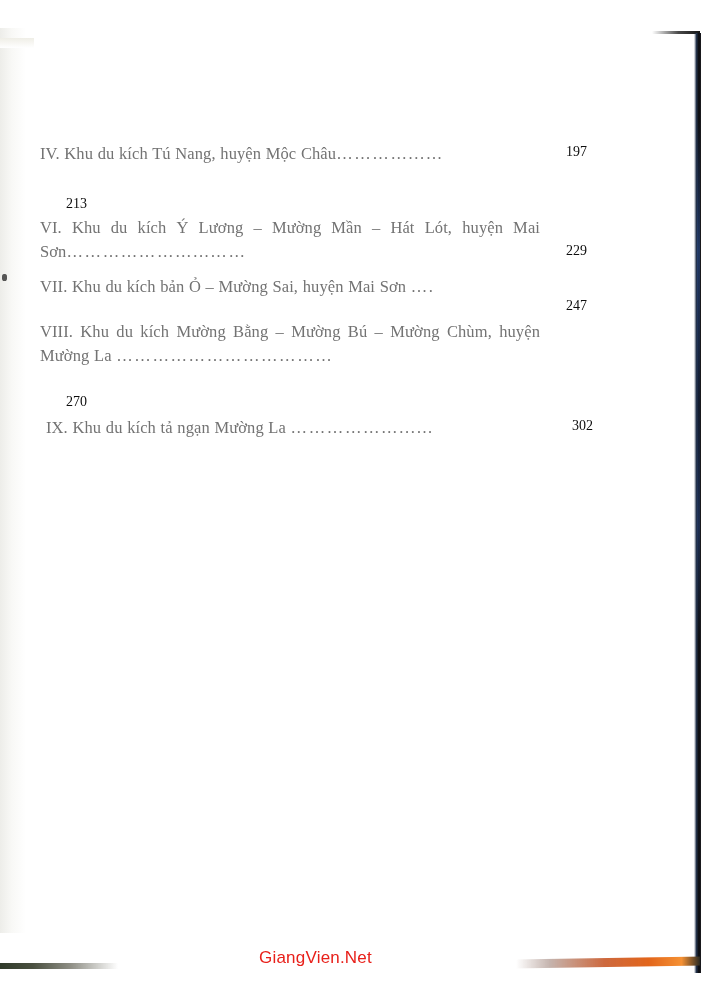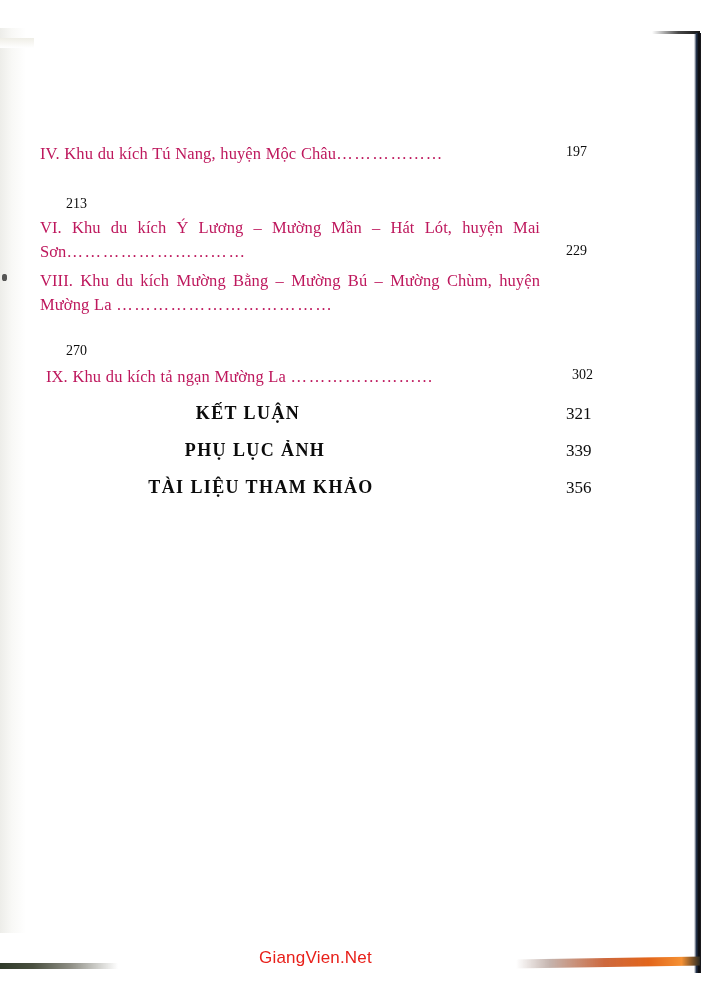--- a/index.html
+++ b/index.html
@@ -100,21 +100,21 @@
   .toc-row {
     display: flex;
     align-items: flex-start;
     margin-bottom: 4px;
   }
 
   .toc-entry {
     width: 500px;
     font-size: 16.5px;
     line-height: 1.42;
-    color: #be185d;
+    color: #737373;
     text-align: justify;
     text-justify: inter-word;
     letter-spacing: .1px;
     word-spacing: .4px;
   }
   
   .toc-entry .leader {
     white-space: nowrap;
     letter-spacing: 1.6px;
   }
@@ -206,48 +206,34 @@
 
     <div class="toc-row r-v">
       <div class="toc-page">213</div>
     </div>
 
     <div class="toc-row r-vi">
       <div class="toc-entry"><span>VI. Khu du kích Ý Lương – Mường Mần – Hát Lót, huyện Mai Sơn</span><span class="leader">…………………...……</span></div>
       <div class="toc-page">229</div>
     </div>
 
+    <div class="toc-row r-vii">
+      <div class="toc-entry"><span>VII. Khu du kích bản Ỏ – Mường Sai, huyện Mai Sơn</span> <span class="leader">….</span></div>
+      <div class="toc-page">247</div>
+    </div>
 
     <div class="toc-row r-viii">
       <div class="toc-entry"><span>VIII. Khu du kích Mường Bằng – Mường Bú – Mường Chùm, huyện Mường La</span> <span class="leader">………………………………</span></div>
       <div class="toc-page">270</div>
     </div>
 
     <div class="toc-row r-ix">
       <div class="toc-entry"><span>IX. Khu du kích tả ngạn Mường La</span> <span class="leader">………………...…</span></div>
       <div class="toc-page">302</div>
     </div>
 
-    <div id="headings">
-
-      <div class="head-row h-ketluan">
-        <div class="head-title">KẾT LUẬN</div>
-        <div class="head-page">321</div>
-      </div>
-
-      <div class="head-row h-phuluc">
-        <div class="head-title">PHỤ LỤC ẢNH</div>
-        <div class="head-page">339</div>
-      </div>
-
-      <div class="head-row h-tailieu">
-        <div class="head-title">TÀI LIỆU THAM KHẢO</div>
-        <div class="head-page">356</div>
-      </div>
-
-    </div>
   </div>
 
   <div id="watermark">
     <span style="color: rgb(232, 32, 26);">GiangVien.Net</span>
   </div>
 
 </div>
 
 </body></html>

